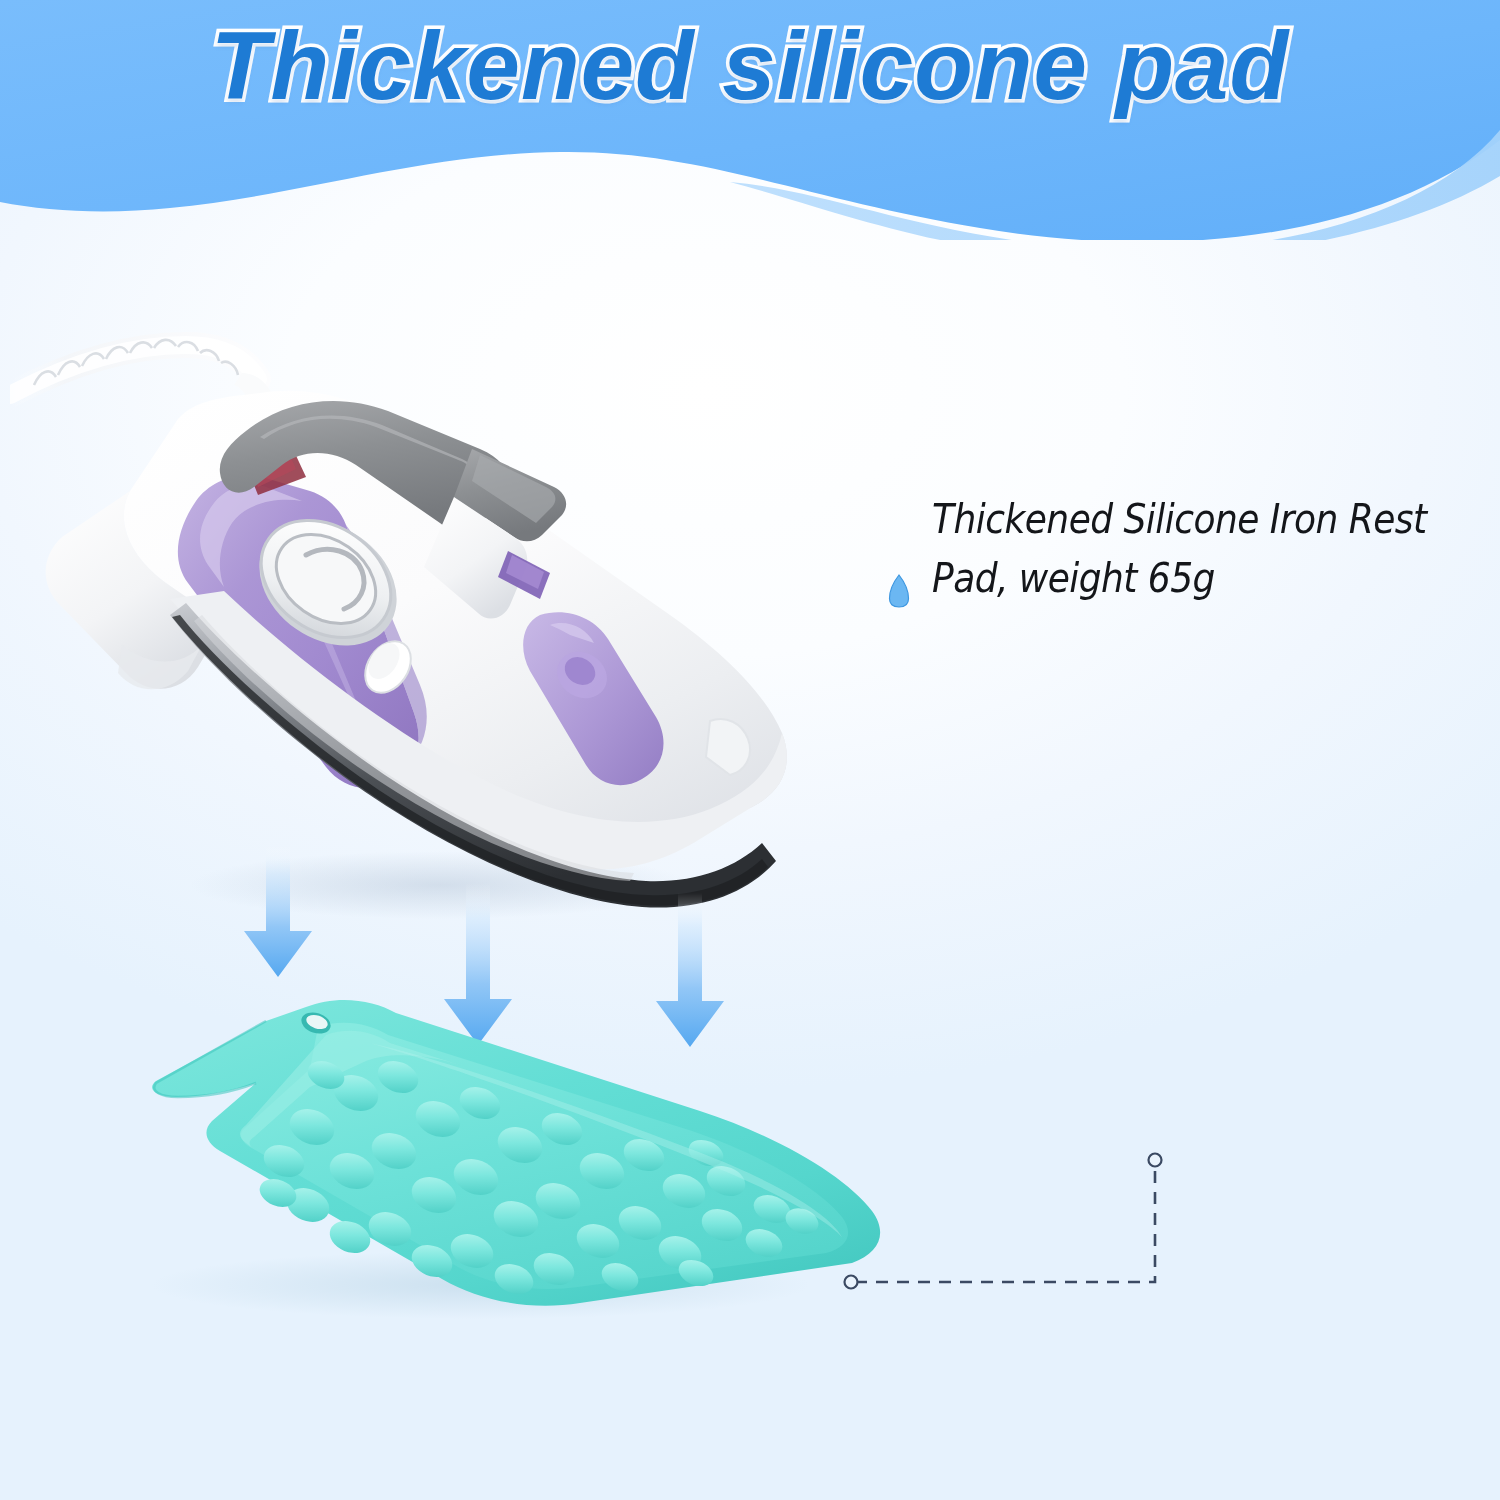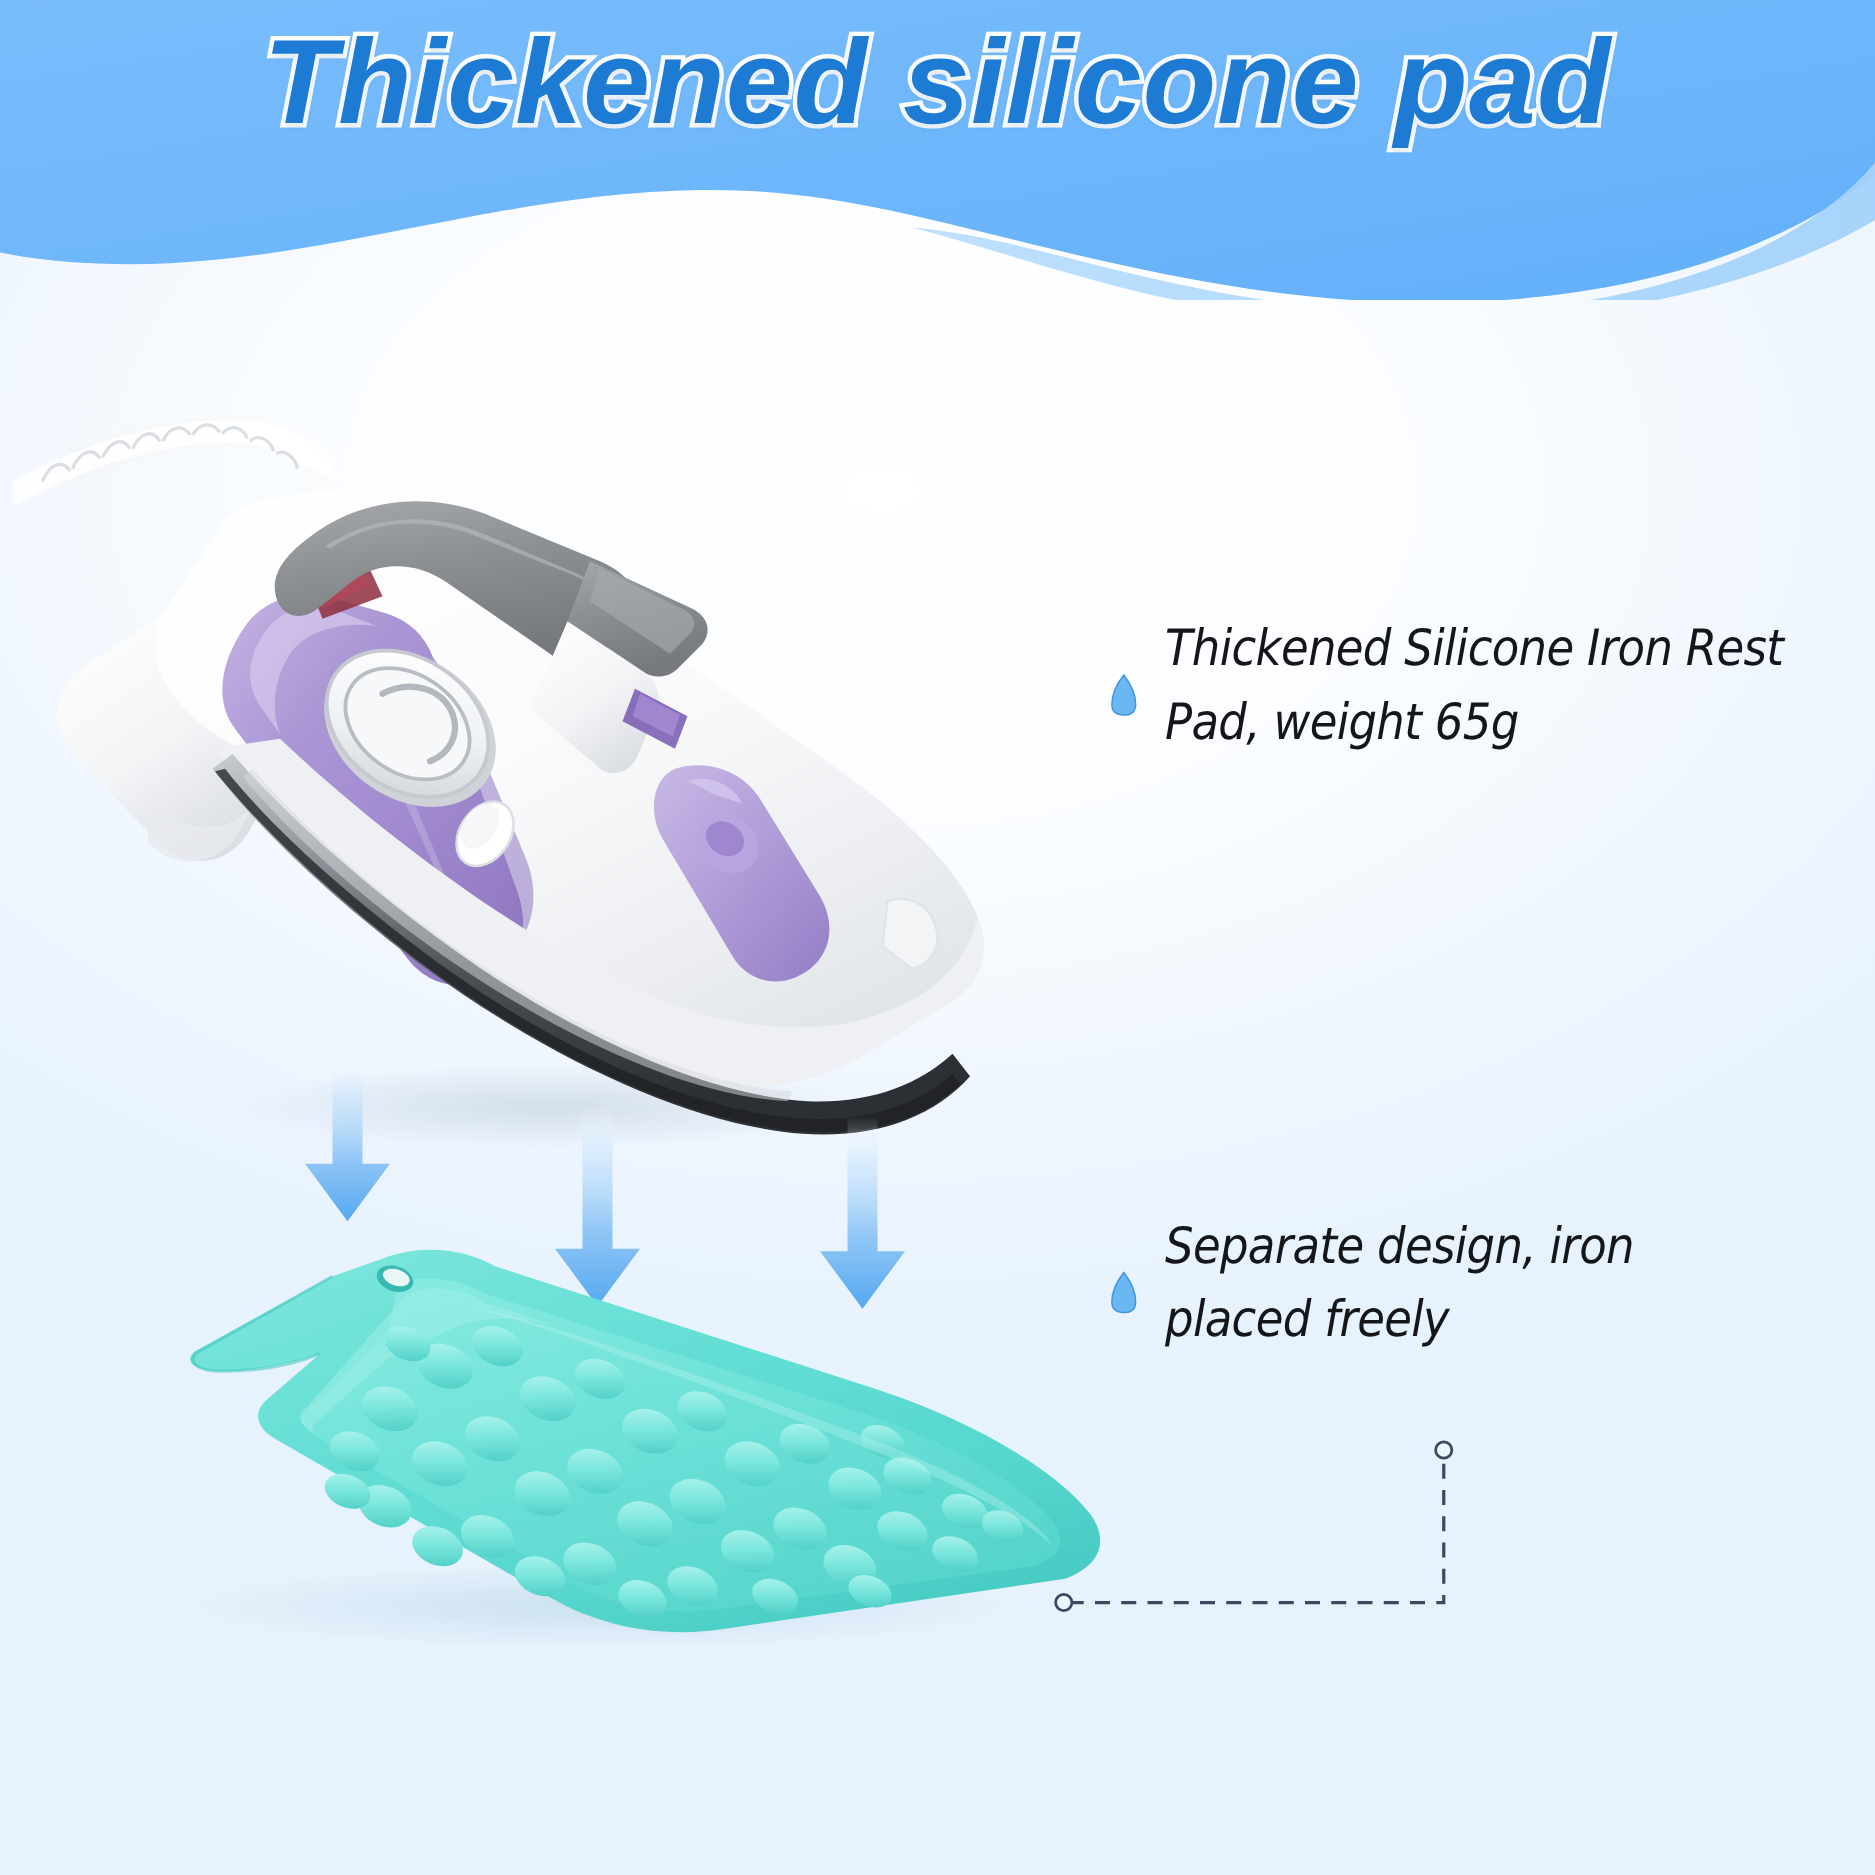--- a/index.html
+++ b/index.html
@@ -58,21 +58,21 @@
   
   #callout { position:absolute; left:835px; top:1140px; width:360px; height:160px; }
   #callout svg { display:block; width:360px; height:160px; }
 
   
   #features {
     position:absolute; left:888px; top:470px; width:600px; height:680px;
   }
   .feature {
     position:absolute; left:0; width:600px;
-    display:flex; align-items:center; gap:22px;
+    display:flex; align-items:flex-end; gap:22px;
   }
   .feature.f0 { top:20px; }
   .feature.f1 { top:262px; }
   .feature.f2 { top:498px; }
 
   .bullet-icon { flex:0 0 auto; width:22px; height:34px; margin-top:14px; }
   .bullet-icon svg { display:block; width:22px; height:34px; }
 
   .feature-text {
     font-family:"DejaVu Sans", sans-serif;
@@ -447,24 +447,16 @@
     <div class="feature f0">
       <span class="bullet-icon">
         <svg viewBox="0 0 22 34" xmlns="http://www.w3.org/2000/svg">
           <path d="M11,1 C16.5,8 20.5,17 20.5,24.5 C20.5,29.8 17.5,33 11,33 C4.5,33 1.5,29.8 1.5,24.5 C1.5,17 5.5,8 11,1 Z" fill="#6BB7F2" stroke="#3E97E0" stroke-width="1.2"></path>
         </svg>
       </span>
       <span class="feature-text">Thickened Silicone Iron Rest Pad, weight 65g</span>
     </div>
 
 
-    <div class="feature f2">
-      <span class="bullet-icon">
-        <svg viewBox="0 0 22 34" xmlns="http://www.w3.org/2000/svg">
-          <path d="M11,1 C16.5,8 20.5,17 20.5,24.5 C20.5,29.8 17.5,33 11,33 C4.5,33 1.5,29.8 1.5,24.5 C1.5,17 5.5,8 11,1 Z" fill="#6BB7F2" stroke="#3E97E0" stroke-width="1.2"></path>
-        </svg>
-      </span>
-      <span class="feature-text">Separate design, iron placed freely</span>
-    </div>
 
   </div>
 
 </div>
 
 </body></html>

